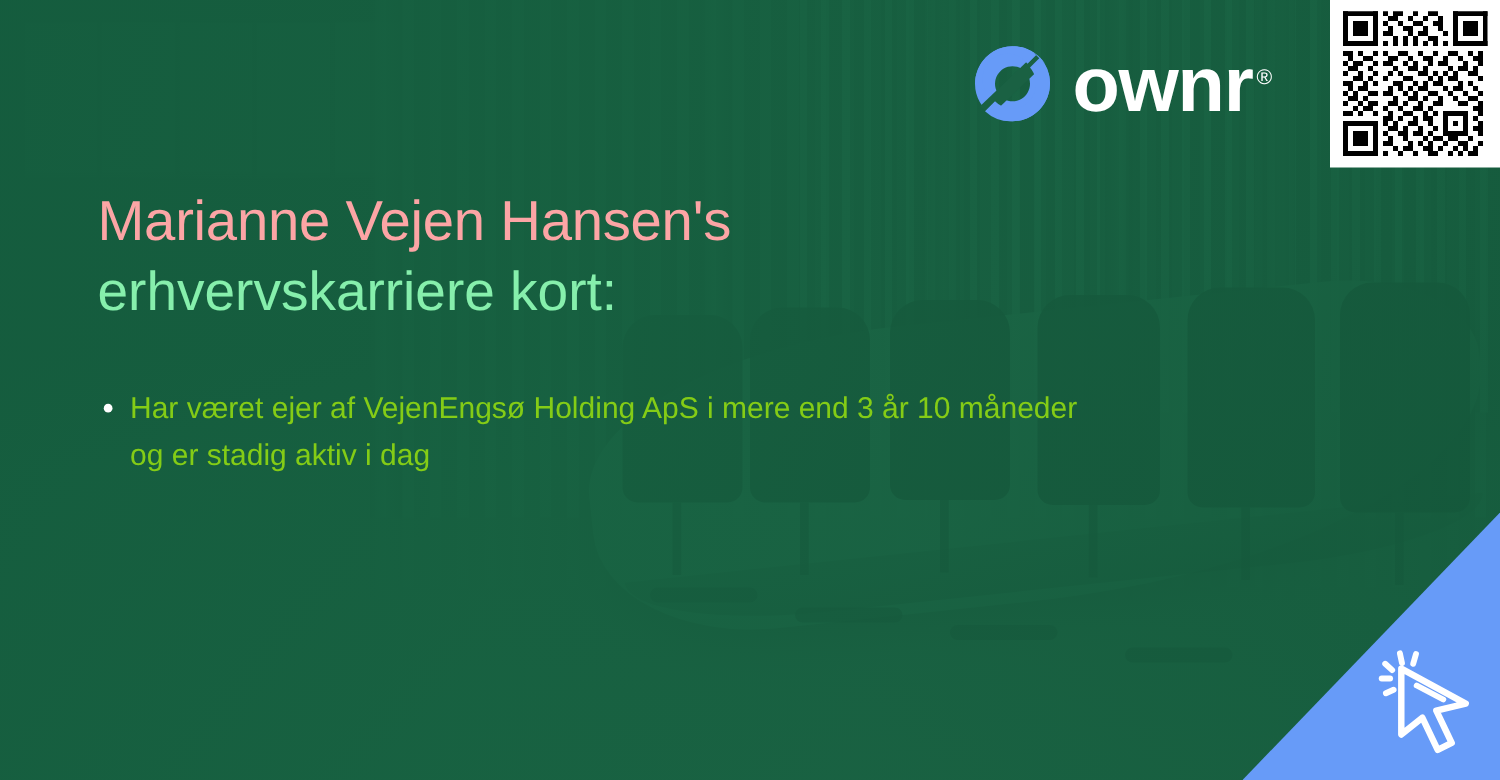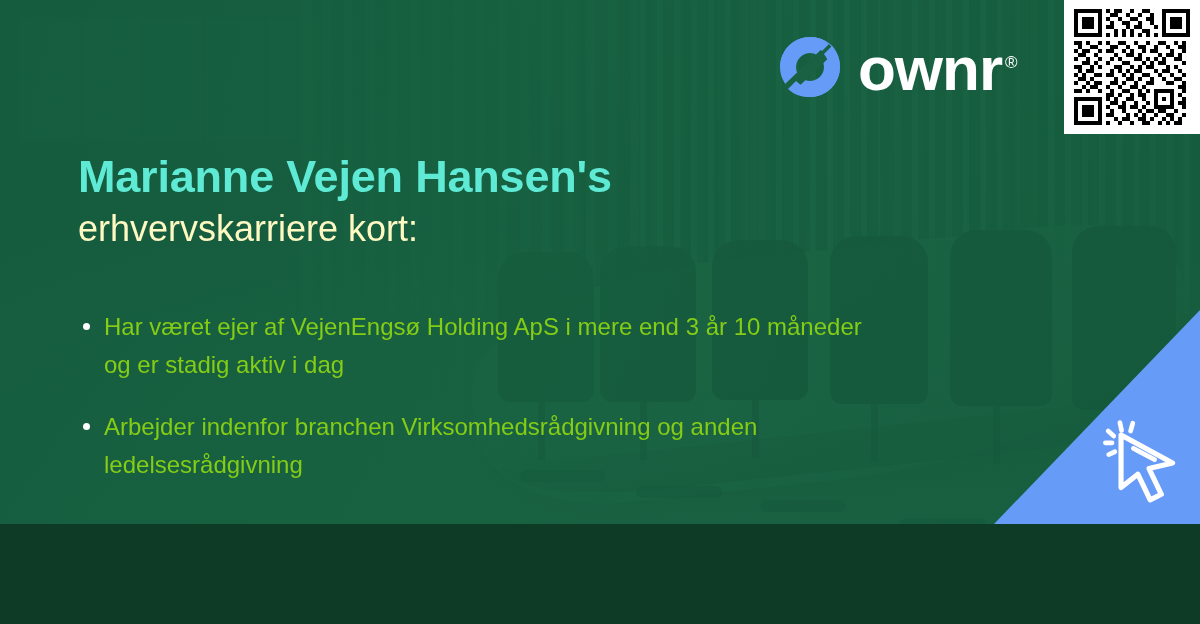--- a/index.html
+++ b/index.html
@@ -7,21 +7,21 @@
     padding: 0;
     background: #0d3b26;
   }
   body {
     font-family: "Liberation Sans", "DejaVu Sans", sans-serif;
   }
 
   #card {
     position: relative;
     width: 1200px;
-    height: 524px;
+    height: 624px;
     overflow: hidden;
     background: #1a6143;
     user-select: none;
   }
 
   
   .bg-photo {
     position: absolute;
     inset: 0;
     overflow: hidden;
@@ -190,30 +190,30 @@
 
   
   .headline {
     position: absolute;
     left: 78px;
     top: 152px;
     width: 840px;
   }
   .headline .line1 {
     font-size: 45px;
-    font-weight: bold;
-    color: #5eead4;
+    font-weight: normal;
+    color: #fca5a5;
     line-height: 1.12;
     letter-spacing: -.2px;
     margin: 0;
   }
   .headline .line2 {
-    font-size: 36px;
+    font-size: 44px;
     font-weight: normal;
-    color: #fef9c3;
+    color: #86efac;
     line-height: 1.18;
     margin: 6px 0 0 0;
   }
 
   
   .bullets {
     position: absolute;
     left: 78px;
     top: 308px;
     width: 900px;
@@ -532,19 +532,15 @@
   <div class="headline">
     <h1 class="line1">Marianne Vejen Hansen's</h1>
     <h2 class="line2">erhvervskarriere kort:</h2>
   </div>
 
   <ul class="bullets">
     <li>
       <span class="dot"></span>
       <span>Har været ejer af VejenEngsø Holding ApS i mere end 3 år 10 måneder og er stadig aktiv i dag</span>
     </li>
-    <li>
-      <span class="dot"></span>
-      <span>Arbejder indenfor branchen Virksomhedsrådgivning og anden ledelsesrådgivning</span>
-    </li>
   </ul>
 
 </div>
 
 </body></html>

